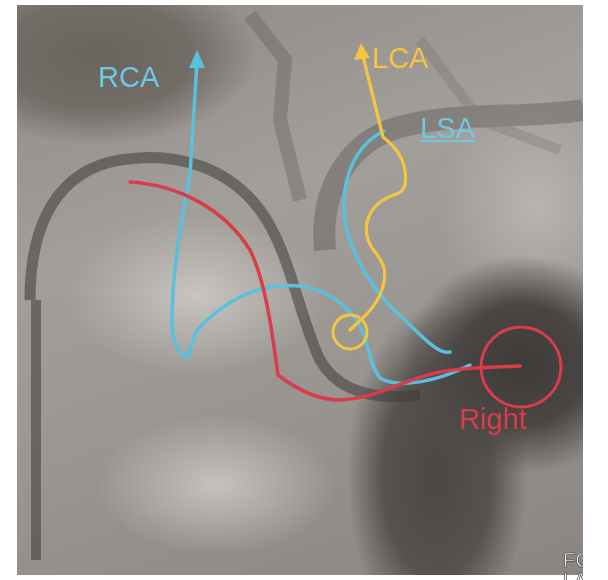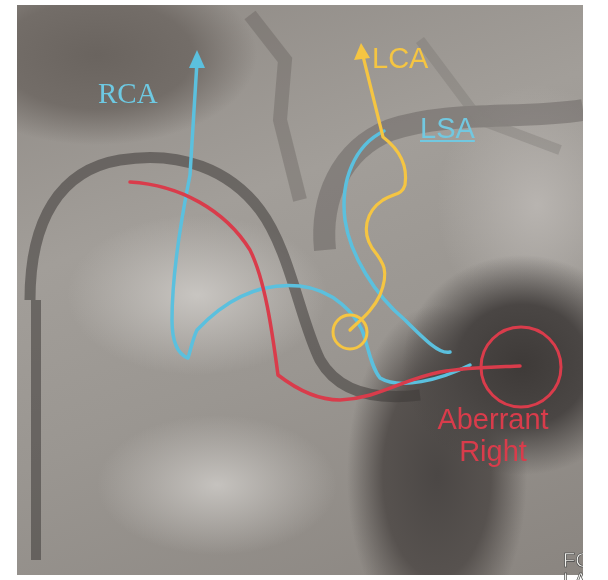--- a/index.html
+++ b/index.html
@@ -10,21 +10,21 @@
         radial-gradient(ellipse 120px 110px at 505px 360px, #3e3a38 0%, #4a4644 55%, rgba(74,70,68,0) 100%),
         radial-gradient(ellipse 90px 170px at 420px 470px, #4b4745 0%, #57524f 60%, rgba(87,82,79,0) 100%),
         radial-gradient(ellipse 160px 90px at 80px 50px, #6a645f 0%, #736d68 60%, rgba(115,109,104,0) 100%),
         radial-gradient(ellipse 130px 80px at 180px 290px, #c8c5c1 0%, rgba(200,197,193,0) 100%),
         radial-gradient(ellipse 120px 70px at 200px 480px, #c5c2be 0%, rgba(197,194,190,0) 100%),
         radial-gradient(ellipse 100px 120px at 520px 200px, #b8b4b0 0%, rgba(184,180,176,0) 100%),
         linear-gradient(160deg, #8e8984 0%, #a29e99 35%, #9a9691 60%, #8a8580 100%);
     }
     svg.overlay { position: absolute; left: 0; top: 0; }
     .label { position: absolute; white-space: nowrap; line-height: 1; }
-    .lbl-rca { left: 98px; top: 79px; font-size: 29px; color: #6ec9e2; font-family: Liberation Serif, serif; }
+    .lbl-rca { left: 98px; top: 63px; font-size: 29px; color: #6ec9e2; }
     .lbl-lca { left: 372px; top: 44px; font-size: 29px; color: #f5c542; }
     .lbl-lsa { left: 420px; top: 114px; font-size: 29px; color: #72c8e0; text-decoration: underline; }
     .lbl-ars { left: 398px; top: 403px; font-size: 29px; color: #d93c4b; text-align: center; line-height: 1.12; white-space: normal; width: 190px; }
     .lbl-ars span { display: block; }
     .corner-text { position: absolute; left: 563px; top: 550px; font-size: 20px; color: #f2f2ee; line-height: 1; -webkit-text-stroke: 0.6px #333; }
     .corner-text span { display: block; }
   </style>
 </head>
 <body>
 
@@ -56,20 +56,19 @@
       <path d="M130,182 C180,185 225,210 250,250 C265,280 272,330 278,375 C300,392 320,400 340,400 C380,398 400,380 440,372 C470,367 500,367 520,366" fill="none" stroke="#d93c4b" stroke-width="3.5" stroke-linecap="round" stroke-linejoin="round"></path>
       <circle cx="521" cy="367" r="40" fill="none" stroke="#d93c4b" stroke-width="3"></circle>
     </g>
   </svg>
 </div>
 
 <div class="label lbl-rca">RCA</div>
 <div class="label lbl-lca">LCA</div>
 <div class="label lbl-lsa">LSA</div>
 <div class="label lbl-ars">
-  <span>Aberrant</span>
   <span>Right</span>
 </div>
 <div class="corner-text">
   <span>FC</span>
   <span>LA</span>
 </div>
 <div style="position:absolute;left:583px;top:0;width:25px;height:580px;background:#fff;"></div>
 
 </body></html>

